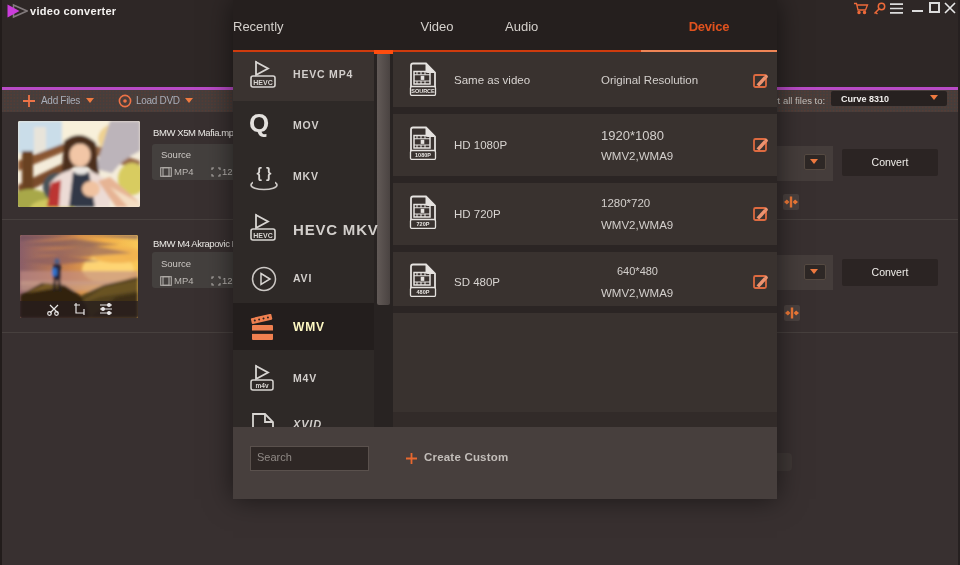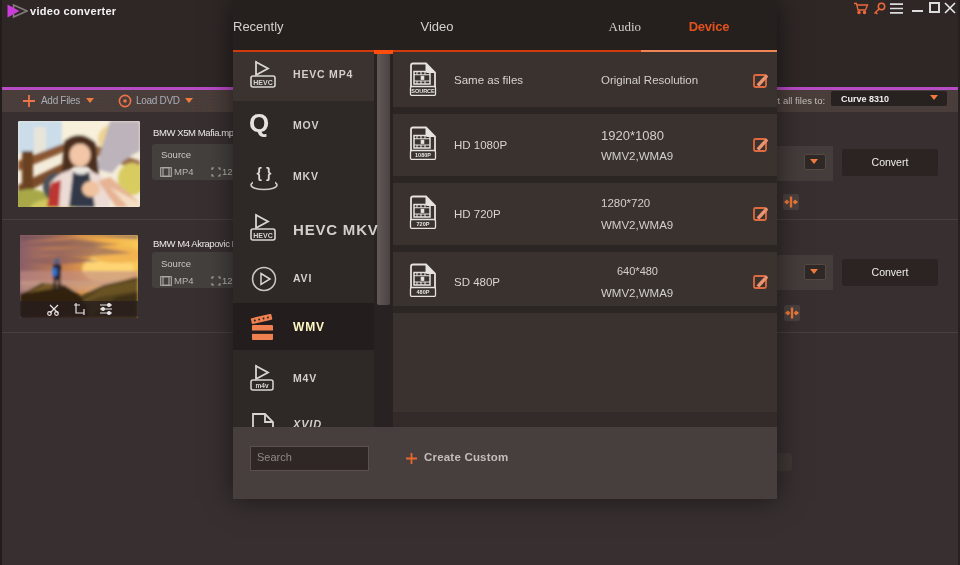--- a/index.html
+++ b/index.html
@@ -229,21 +229,21 @@
   <path d="M1 8 L3.9 5.4 L6.4 8 L3.9 10.6 Z M15 8 L12.1 5.4 L9.6 8 L12.1 10.6 Z" fill="#f07a38"></path>
 </svg>
 
 <div class="abs" style="left:768px; top:453px; width:24px; height:18px; background:#3f3836; border-radius:4px;"></div>
 
 <div class="abs" style="left:233px; top:0; width:544px; height:499px; box-shadow:0 0 26px rgba(0,0,0,0.55); background:#39322f;" id="popup">
 
   <div class="abs" style="left:0; top:0; width:544px; height:50px; background:#251f1e;"></div>
   <div class="abs" style="left:0; top:24px; width:136px; text-align:left; font-size:13px; color:#d4d0cc; top:19px;">Recently</div>
   <div class="abs" style="left:136px; top:19px; width:136px; text-align:center; font-size:13px; color:#d4d0cc;">Video</div>
-  <div class="abs" style="left:272px; top:19px; width:136px; text-align:right; font-size:13px; color:#d4d0cc;font-family:Liberation Serif, serif;">Audio</div>
+  <div class="abs" style="left:272px; top:19px; width:136px; text-align:left; font-size:13px; color:#d4d0cc;">Audio</div>
   <div class="abs" style="left:408px; top:19px; width:136px; text-align:center; font-size:13px; font-weight:bold; letter-spacing:-0.2px; color:#e0521e;">Device</div>
   <div class="abs" style="left:0; top:50px; width:408px; height:2px; background:#cf3b0d;"></div>
   <div class="abs" style="left:408px; top:50px; width:136px; height:2px; background:#ef8556;"></div>
   <div class="abs" style="left:141px; top:50px; width:19px; height:4px; background:#ff4d0e; z-index:5;"></div>
 
   <div class="abs" style="left:0; top:52px; width:141px; height:375px; background:#2e2927;"></div>
   <div class="abs" style="left:0; top:52px; width:141px; height:49px; background:#3a3330;"></div>
 
   <div class="abs" style="left:0; top:303px; width:141px; height:47px; background:#231e1d;"></div>
 
@@ -314,21 +314,21 @@
   <div class="abs" style="left:160px; top:176px; width:384px; height:7px; background:#2b2524;"></div>
   <div class="abs" style="left:160px; top:245px; width:384px; height:7px; background:#2b2524;"></div>
   <div class="abs" style="left:160px; top:306px; width:384px; height:7px; background:#2b2524;"></div>
   <div class="abs" style="left:160px; top:412px; width:384px; height:15px; background:#322b29;"></div>
   <div id="rrows">
 
     <svg class="abs" style="left:175px; top:62px;" width="30" height="34" viewBox="0 0 30 34">
         <use href="#docicon"></use>
         <text x="15" y="30.5" font-size="5.5" font-weight="bold" fill="#e9e6e3" text-anchor="middle" font-family="Liberation Sans">SOURCE</text>
       </svg>
-    <div class="abs" style="left:221px; top:74px; font-size:11.5px; color:#d8d4d1;">Same as files</div>
+    <div class="abs" style="left:221px; top:74px; font-size:11.5px; color:#d8d4d1;">Same as video</div>
     <div class="abs" style="left:368px; top:74px; font-size:11.5px; color:#d3cfcc;">Original Resolution</div>
     <svg class="abs" style="left:520px; top:73px;" width="15" height="15" viewBox="0 0 15 15">
         <use href="#editicon"></use>
       </svg>
 
     <svg class="abs" style="left:175px; top:126px;" width="30" height="34" viewBox="0 0 30 34">
         <use href="#docicon"></use>
         <text x="15" y="30.5" font-size="5.5" font-weight="bold" fill="#e9e6e3" text-anchor="middle" font-family="Liberation Sans">1080P</text>
       </svg>
     <div class="abs" style="left:221px; top:139px; font-size:11.5px; color:#d8d4d1;">HD 1080P</div>

